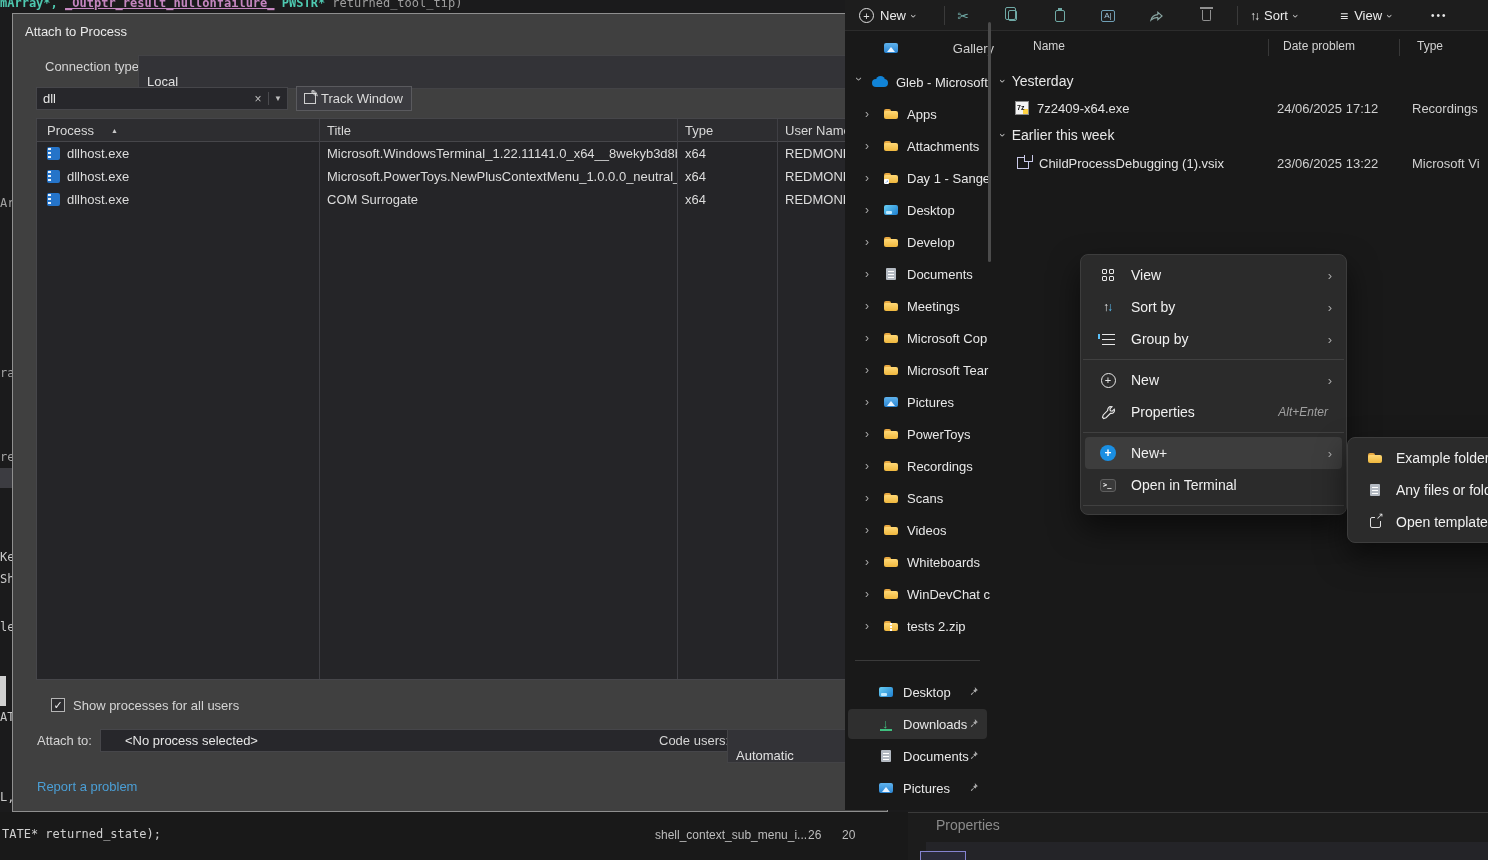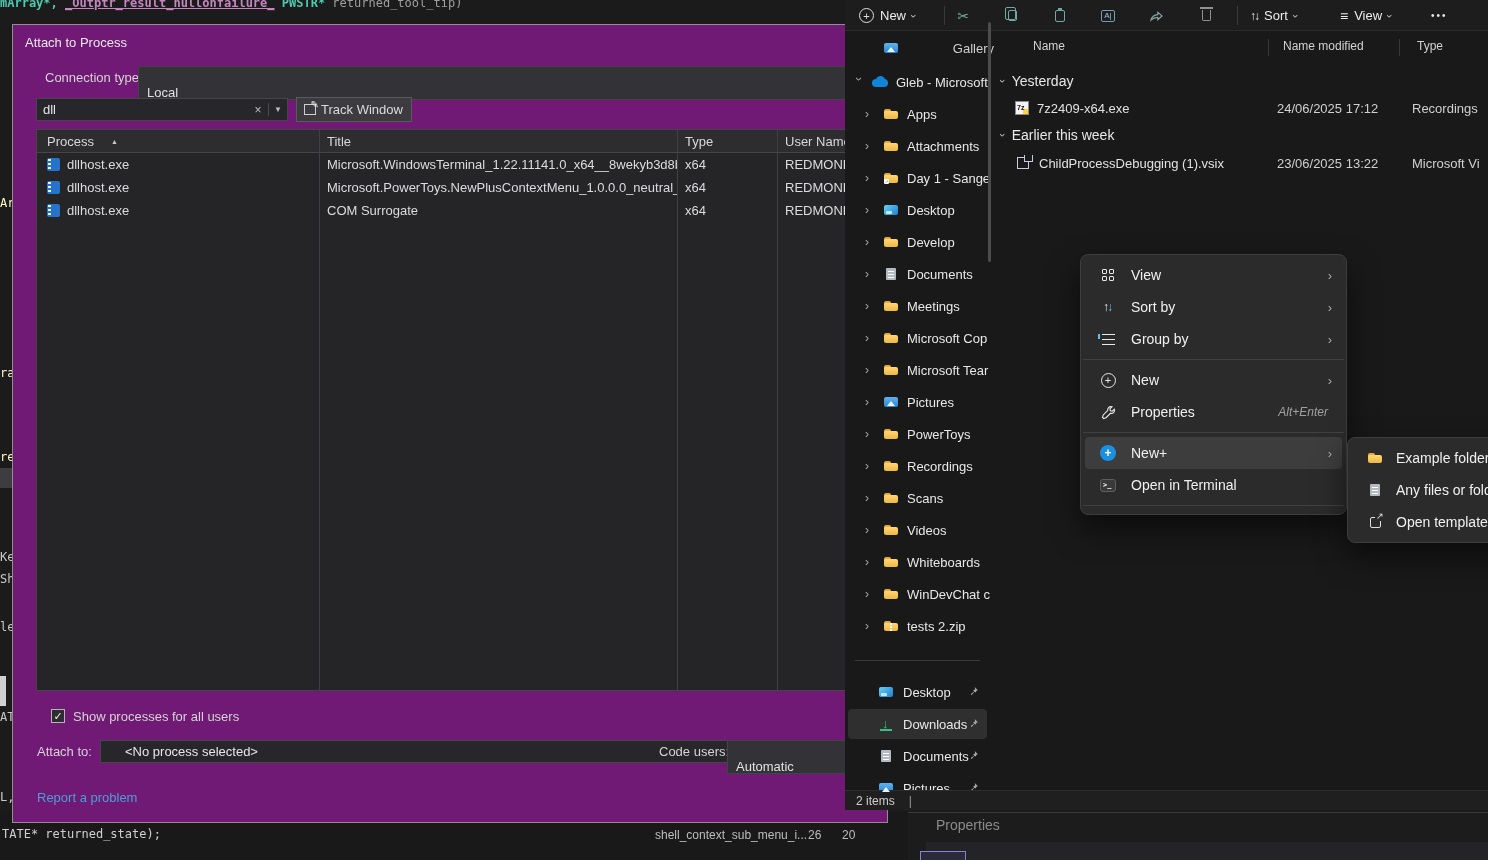--- a/index.html
+++ b/index.html
@@ -4,28 +4,28 @@
 <style>
   * { box-sizing: border-box; margin: 0; padding: 0; }
   html,body { width:1488px; height:860px; overflow:hidden; background:#1b1b1c;
     font-family:"Liberation Sans",sans-serif; }
 
   
   .code-top { position:absolute; top:-4px; left:0; font:bold 12px "DejaVu Sans Mono",monospace; white-space:pre; z-index:1;}
   .tk-type { color:#4ec9b0; }
   .tk-attr { color:#c586c0; text-decoration:underline; }
   .tk-gray { color:#9f9f9f; font-weight:normal; }
-  .frag { position:absolute; left:0; font:12px "DejaVu Sans Mono",monospace; color:#fef9c3; z-index:1; }
+  .frag { position:absolute; left:0; font:12px "DejaVu Sans Mono",monospace; color:#a3a3a3; z-index:1; }
   .f3,.f4,.f5,.f6,.f7 { color:#c8c8c8; }
   .gfrag { position:absolute; left:0; top:468px; width:26px; height:20px; background:#3c3c41; z-index:1;}
   .wfrag { position:absolute; left:0; top:676px; width:6px; height:30px; background:#d0d0d0; z-index:1;}
 
   
-  .dlg { position:absolute; left:12px; top:24px; width:876px; height:799px;
-    background:#701a75; border:1px solid #8f8f8f; color:#dcdcdc; font-size:13px; z-index:2;}
+  .dlg { position:absolute; left:12px; top:13px; width:876px; height:799px;
+    background:#404040; border:1px solid #8f8f8f; color:#dcdcdc; font-size:13px; z-index:2;}
   .dlg-title { position:absolute; left:12px; top:10px; color:#eaeaea; }
   .lbl { position:absolute; color:#d4d4d4; }
   .combo { position:absolute; background:#333337; border:1px solid #434346; height:22px;
     line-height:20px; padding:16px 8px; color:#e0e0e0; }
   .conn-combo { left:125px; top:41px; right:14px; }
   .filter-box { position:absolute; left:23px; top:73px; width:252px; height:23px;
     background:#27272b; border:1px solid #46464a; display:flex; align-items:center; }
   .filter-text { flex:1; padding-left:6px; color:#e6e6e6; }
   .filter-x { width:20px; text-align:center; color:#bdbdbd; font-size:12px; }
   .filter-vsep { width:1px; height:13px; background:#4a4a4e; }
@@ -344,21 +344,21 @@
     </div>
   </div>
 
   <div class="hdr-row">
     <div class="gallery-item">
       <i class="ico16 i-pic"></i>
       <span>Gallery</span>
     </div>
     <span class="col-lbl" style="left:188px">Name</span>
     <div class="hline" style="left:423px"></div>
-    <span class="col-lbl" style="left:438px">Name modified</span>
+    <span class="col-lbl" style="left:438px">Date problem</span>
     <div class="hline" style="left:554px"></div>
     <span class="col-lbl" style="left:572px">Type</span>
   </div>
 
   <div class="grp-hdr" style="top:70px">
     <span class="chev-s">›</span>
     <span>Yesterday</span>
   </div>
   <div class="file-row" style="top:96px">
     <span class="fr-name">
@@ -510,24 +510,20 @@
   <div class="pin-row" style="top:773px">
     <i class="ico16 i-pic"></i>
     <span>Pictures</span>
     <span class="pin-ic">
         <svg class="pin-svg" width="11" height="11" viewBox="0 0 16 16">
           <path fill="#a8a8a8" d="M9.8 1.6l4.6 4.6-2.2.6-.8 2.6-2.2-1L5.4 13l-1-.2-.2-1 4.6-3.8-1-2.2 2.6-.8z"></path>
         </svg>
       </span>
   </div>
 
-  <div class="statusbar">
-    <span class="status-count">2 items</span>
-    <span class="status-caret">|</span>
-  </div>
 </div>
 
 <div class="ctx">
   <div class="cm-item">
     <span class="cm-ico">
         <span class="grid-ico">
           <i></i>
           <i></i>
           <i></i>
           <i></i>

